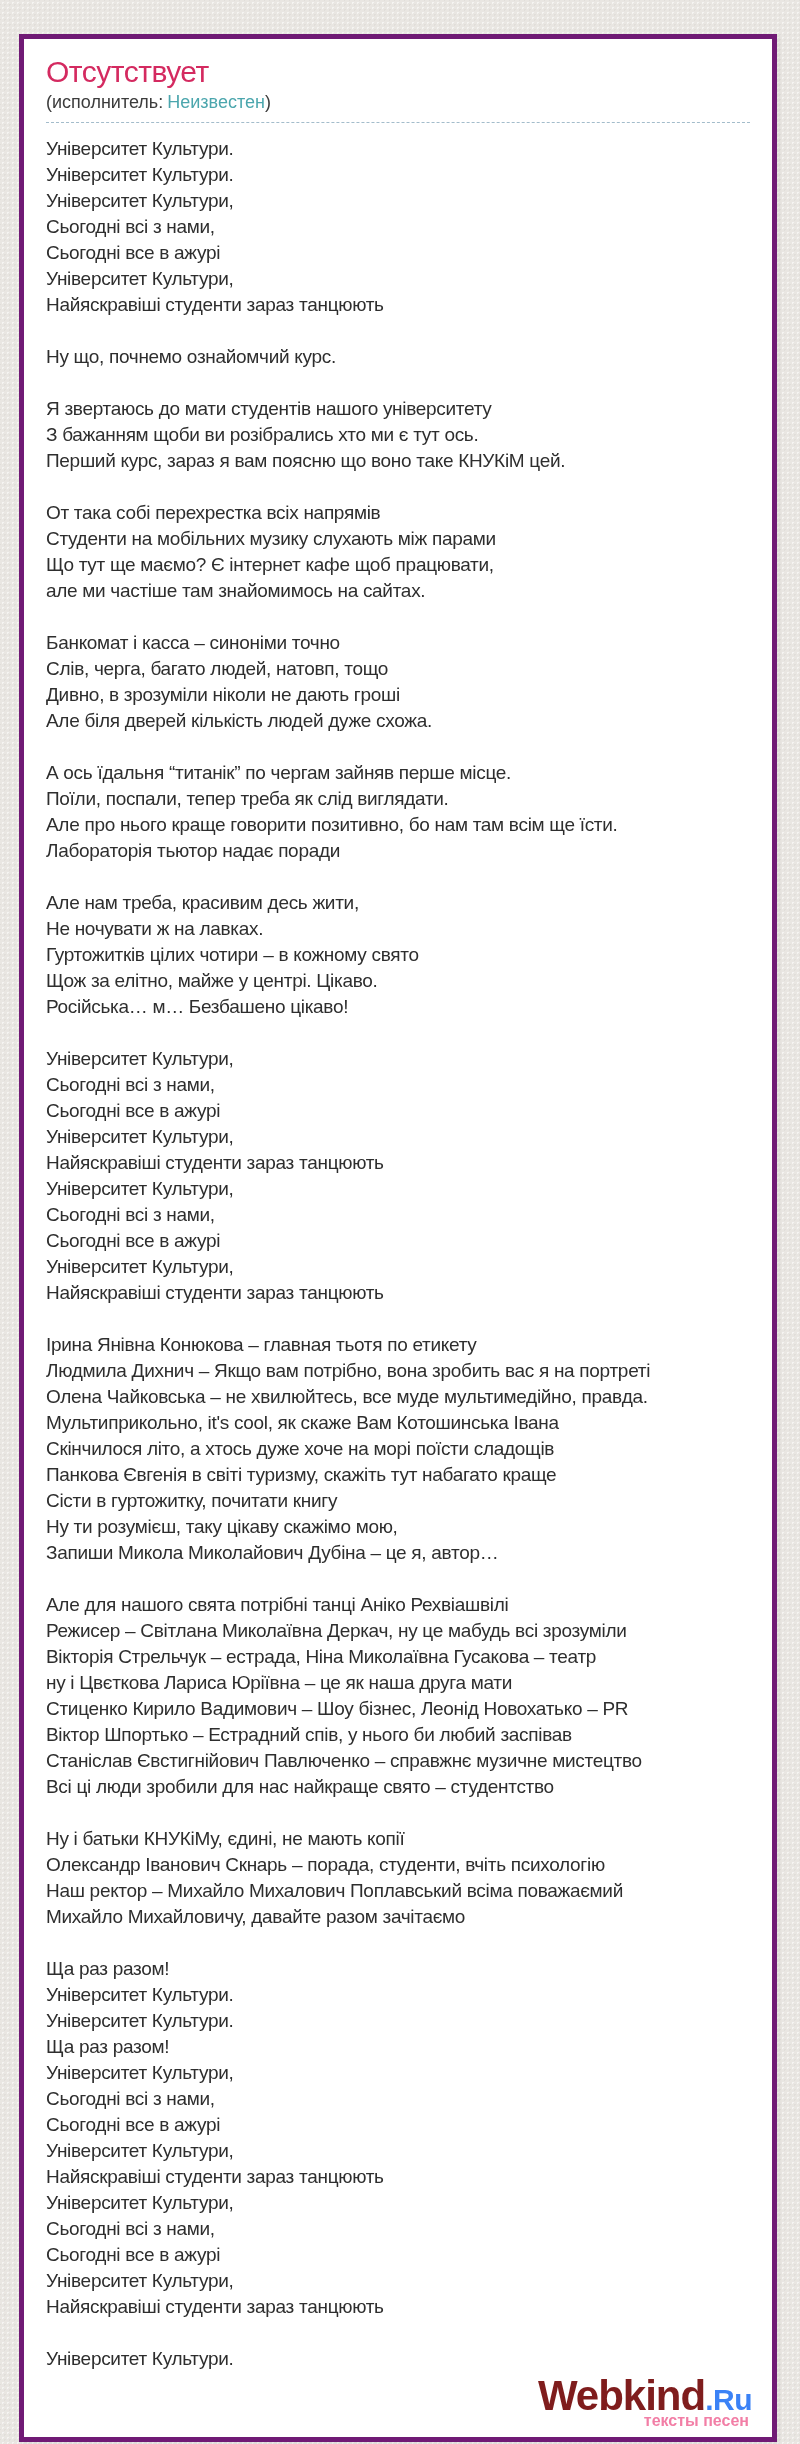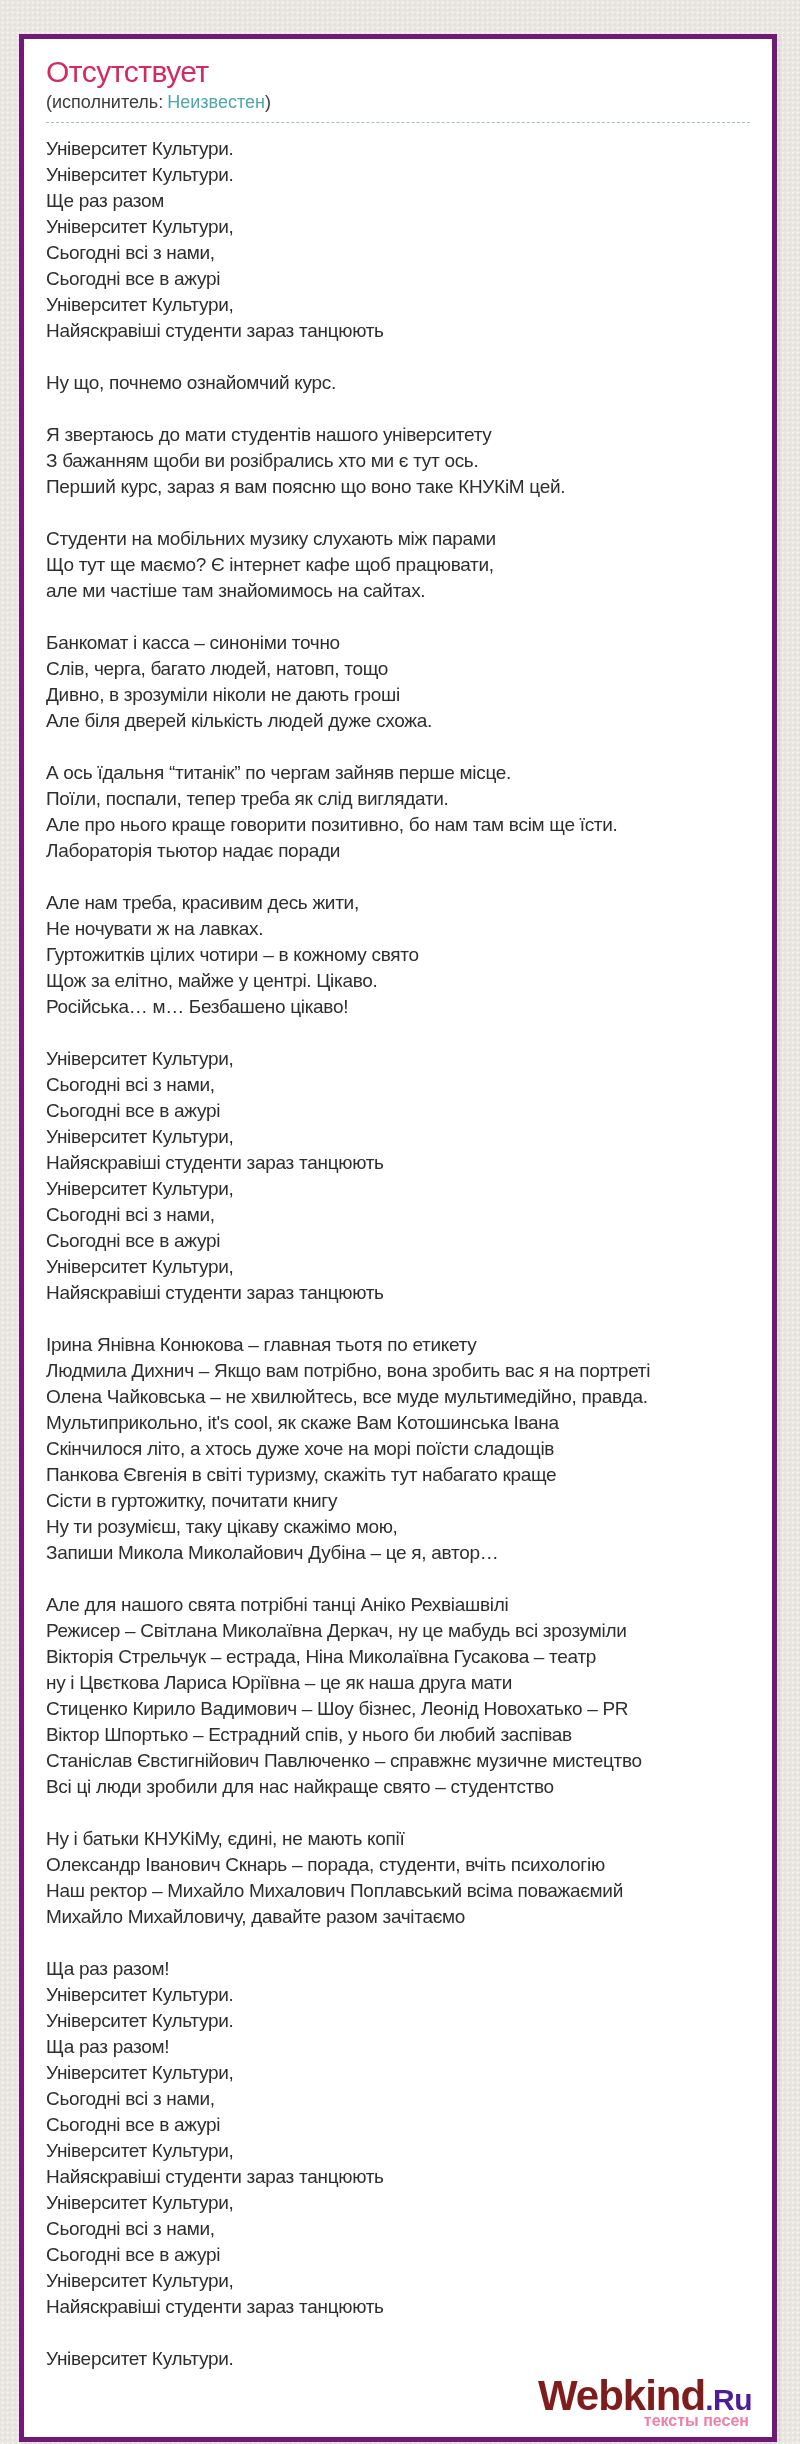--- a/index.html
+++ b/index.html
@@ -74,21 +74,21 @@
   }
   .logo-primary {
     font-weight: bold;
     font-size: 42px;
     color: #7f1d1d;
     letter-spacing: -1px;
   }
   .logo-suffix {
     font-weight: bold;
     font-size: 30px;
-    color: #4c1d95;
+    color: #3b82f6;
     letter-spacing: -0.5px;
   }
   .logo-tagline {
     font-weight: bold;
     font-size: 16px;
     color: #f27ea6;
     margin-top: -4px;
     padding-right: 3px;
   }
 </style>
@@ -99,33 +99,33 @@
 
   <h1 class="title">Отсутствует</h1>
 
   <div class="artist">
     <span>(исполнитель:</span><a class="artist-link" href="#">Неизвестен</a><span>)</span>
   </div>
 
   <div class="lyrics" id="lyrics">
       <div class="lyrics-line">Університет Культури.</div>
       <div class="lyrics-line">Університет Культури.</div>
-      <div class="lyrics-line">Ще раз разом</div>
       <div class="lyrics-line">Університет Культури,</div>
       <div class="lyrics-line">Сьогодні всі з нами,</div>
       <div class="lyrics-line">Сьогодні все в ажурі</div>
       <div class="lyrics-line">Університет Культури,</div>
       <div class="lyrics-line">Найяскравіші студенти зараз танцюють</div>
       <div class="lyrics-line"></div>
       <div class="lyrics-line">Ну що, почнемо ознайомчий курс.</div>
       <div class="lyrics-line"></div>
       <div class="lyrics-line">Я звертаюсь до мати студентів нашого університету</div>
       <div class="lyrics-line">З бажанням щоби ви розібрались хто ми є тут ось.</div>
       <div class="lyrics-line">Перший курс, зараз я вам поясню що воно таке КНУКіМ цей.</div>
       <div class="lyrics-line"></div>
+      <div class="lyrics-line">От така собі перехрестка всіх напрямів</div>
       <div class="lyrics-line">Студенти на мобільних музику слухають між парами</div>
       <div class="lyrics-line">Що тут ще маємо? Є інтернет кафе щоб працювати,</div>
       <div class="lyrics-line">але ми частіше там знайомимось на сайтах.</div>
       <div class="lyrics-line"></div>
       <div class="lyrics-line">Банкомат і касса – синоніми точно</div>
       <div class="lyrics-line">Слів, черга, багато людей, натовп, тощо</div>
       <div class="lyrics-line">Дивно, в зрозуміли ніколи не дають гроші</div>
       <div class="lyrics-line">Але біля дверей кількість людей дуже схожа.</div>
       <div class="lyrics-line"></div>
       <div class="lyrics-line">А ось їдальня “титанік” по чергам зайняв перше місце.</div>

